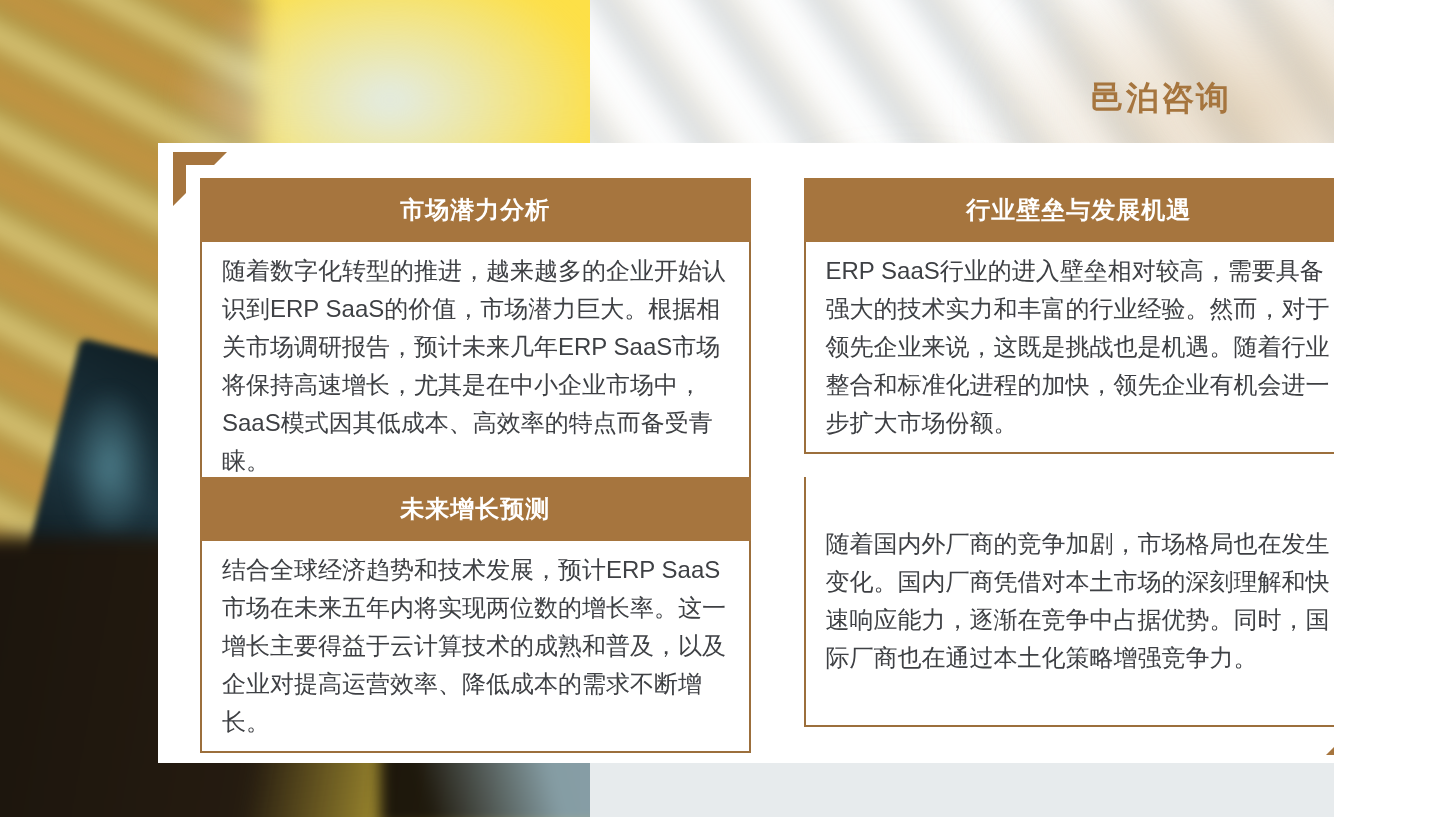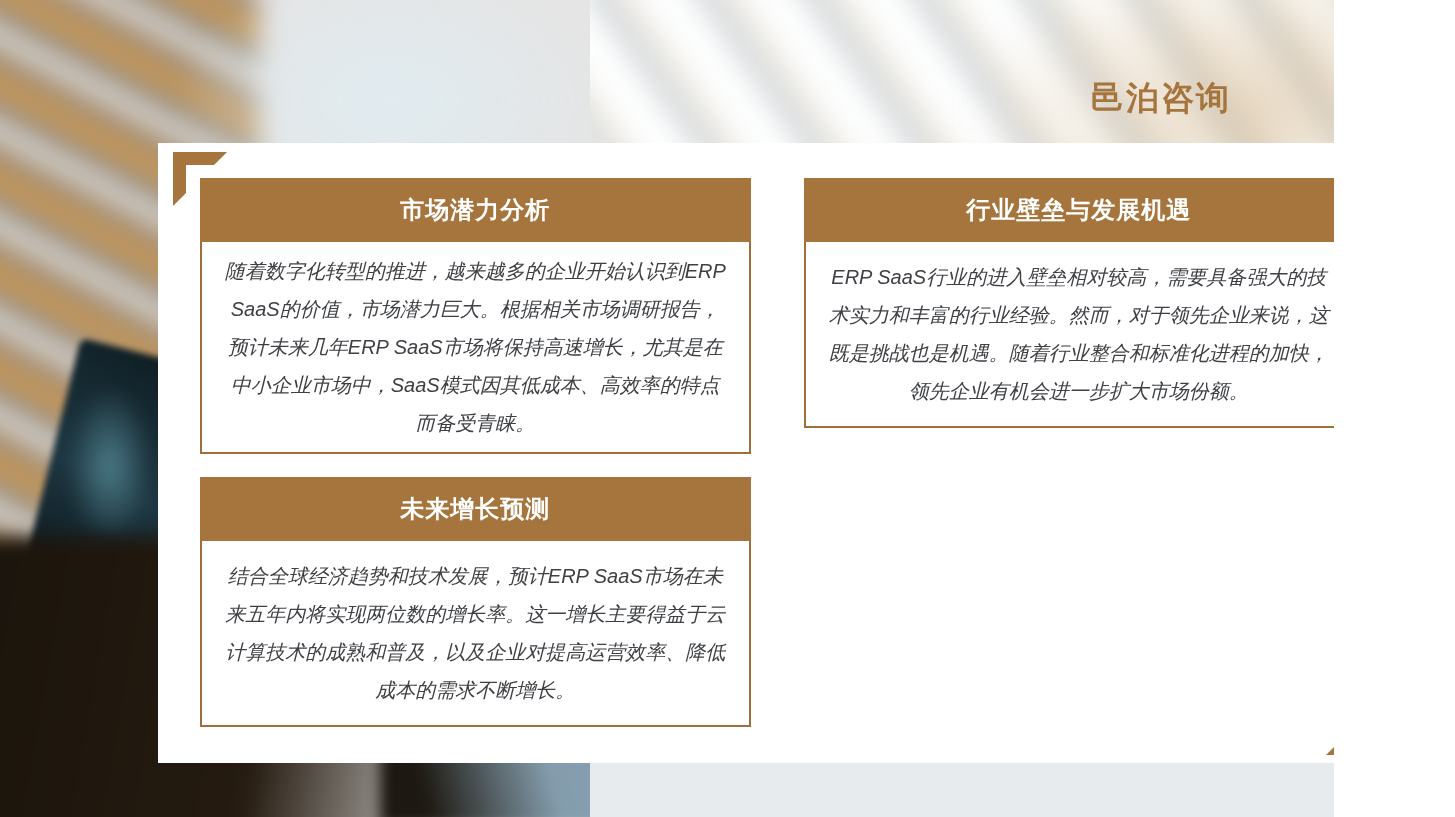--- a/index.html
+++ b/index.html
@@ -4,21 +4,21 @@
 <style>
   :root{
     --accent:#A6753E;
     --card-border:#9C6F3C;
     --body-text:#3E4044;
     --logo-color:#A6753E;
   }
   *{margin:0;padding:0;box-sizing:border-box;}
   html,body{width:1455px;height:817px;overflow:hidden;background:#ffffff;
     font-family:"Liberation Sans","DejaVu Sans",sans-serif;}
-  .slide{position:relative;width:1334px;height:817px;overflow:hidden;background:#e5e5e5;}
+  .slide{position:relative;width:1334px;height:817px;overflow:hidden;background:#fde047;}
 
   
   .bg-left{position:absolute;left:0;top:0;width:590px;height:817px;overflow:hidden;}
   .bl-base{position:absolute;inset:0;
     background:linear-gradient(165deg,#8ba0ab 0%,#57676f 18%,#36454d 45%,#27303а 0,#27303a 68%,#17191c 100%);}
   .bl-light{position:absolute;left:170px;top:-40px;width:440px;height:280px;
     background:radial-gradient(ellipse at center,rgba(224,236,241,.95) 0%,rgba(150,172,182,0) 70%);
     filter:blur(12px);}
   .bl-racks{position:absolute;left:-70px;top:-30px;width:330px;height:760px;
     background:repeating-linear-gradient(28deg,
@@ -65,21 +65,21 @@
   .card-grid{position:relative;display:grid;height:100%;
     grid-template-columns:1fr 1fr;grid-template-rows:250px 250px;
     column-gap:53px;row-gap:49px;padding:35px 39px 36px 42px;}
 
   .card{display:flex;flex-direction:column;background:#ffffff;}
   .card-header{flex:0 0 64px;background:var(--accent);
     display:flex;align-items:center;justify-content:center;}
   .card-title{font-size:24px;font-weight:700;color:#ffffff;letter-spacing:1px;}
   .card-body{flex:1 1 auto;border:2px solid var(--card-border);border-top:none;
     display:flex;align-items:center;justify-content:center;padding:10px 20px;}
-  .card-text{font-size:20px;line-height:38px;color:var(--body-text);text-align:center;font-style:italic;}
+  .card-text{font-size:24px;line-height:38px;color:var(--body-text);text-align:left;}
 </style>
 </head>
 <body>
 
 <div class="slide">
 
   <div class="bg-left">
     <div class="bl-base"></div>
     <div class="bl-racks"></div>
     <div class="bl-light"></div>
@@ -128,17 +128,20 @@
       <section class="card">
         <header class="card-header">
           <h2 class="card-title">未来增长预测</h2>
         </header>
         <div class="card-body">
           <p class="card-text">结合全球经济趋势和技术发展，预计ERP SaaS市场在未来五年内将实现两位数的增长率。这一增长主要得益于云计算技术的成熟和普及，以及企业对提高运营效率、降低成本的需求不断增长。</p>
         </div>
       </section>
 
       <section class="card">
+        <div class="card-body">
+          <p class="card-text">随着国内外厂商的竞争加剧，市场格局也在发生变化。国内厂商凭借对本土市场的深刻理解和快速响应能力，逐渐在竞争中占据优势。同时，国际厂商也在通过本土化策略增强竞争力。</p>
+        </div>
       </section>
 
     </div>
   </div>
 </div>
 
 </body></html>

